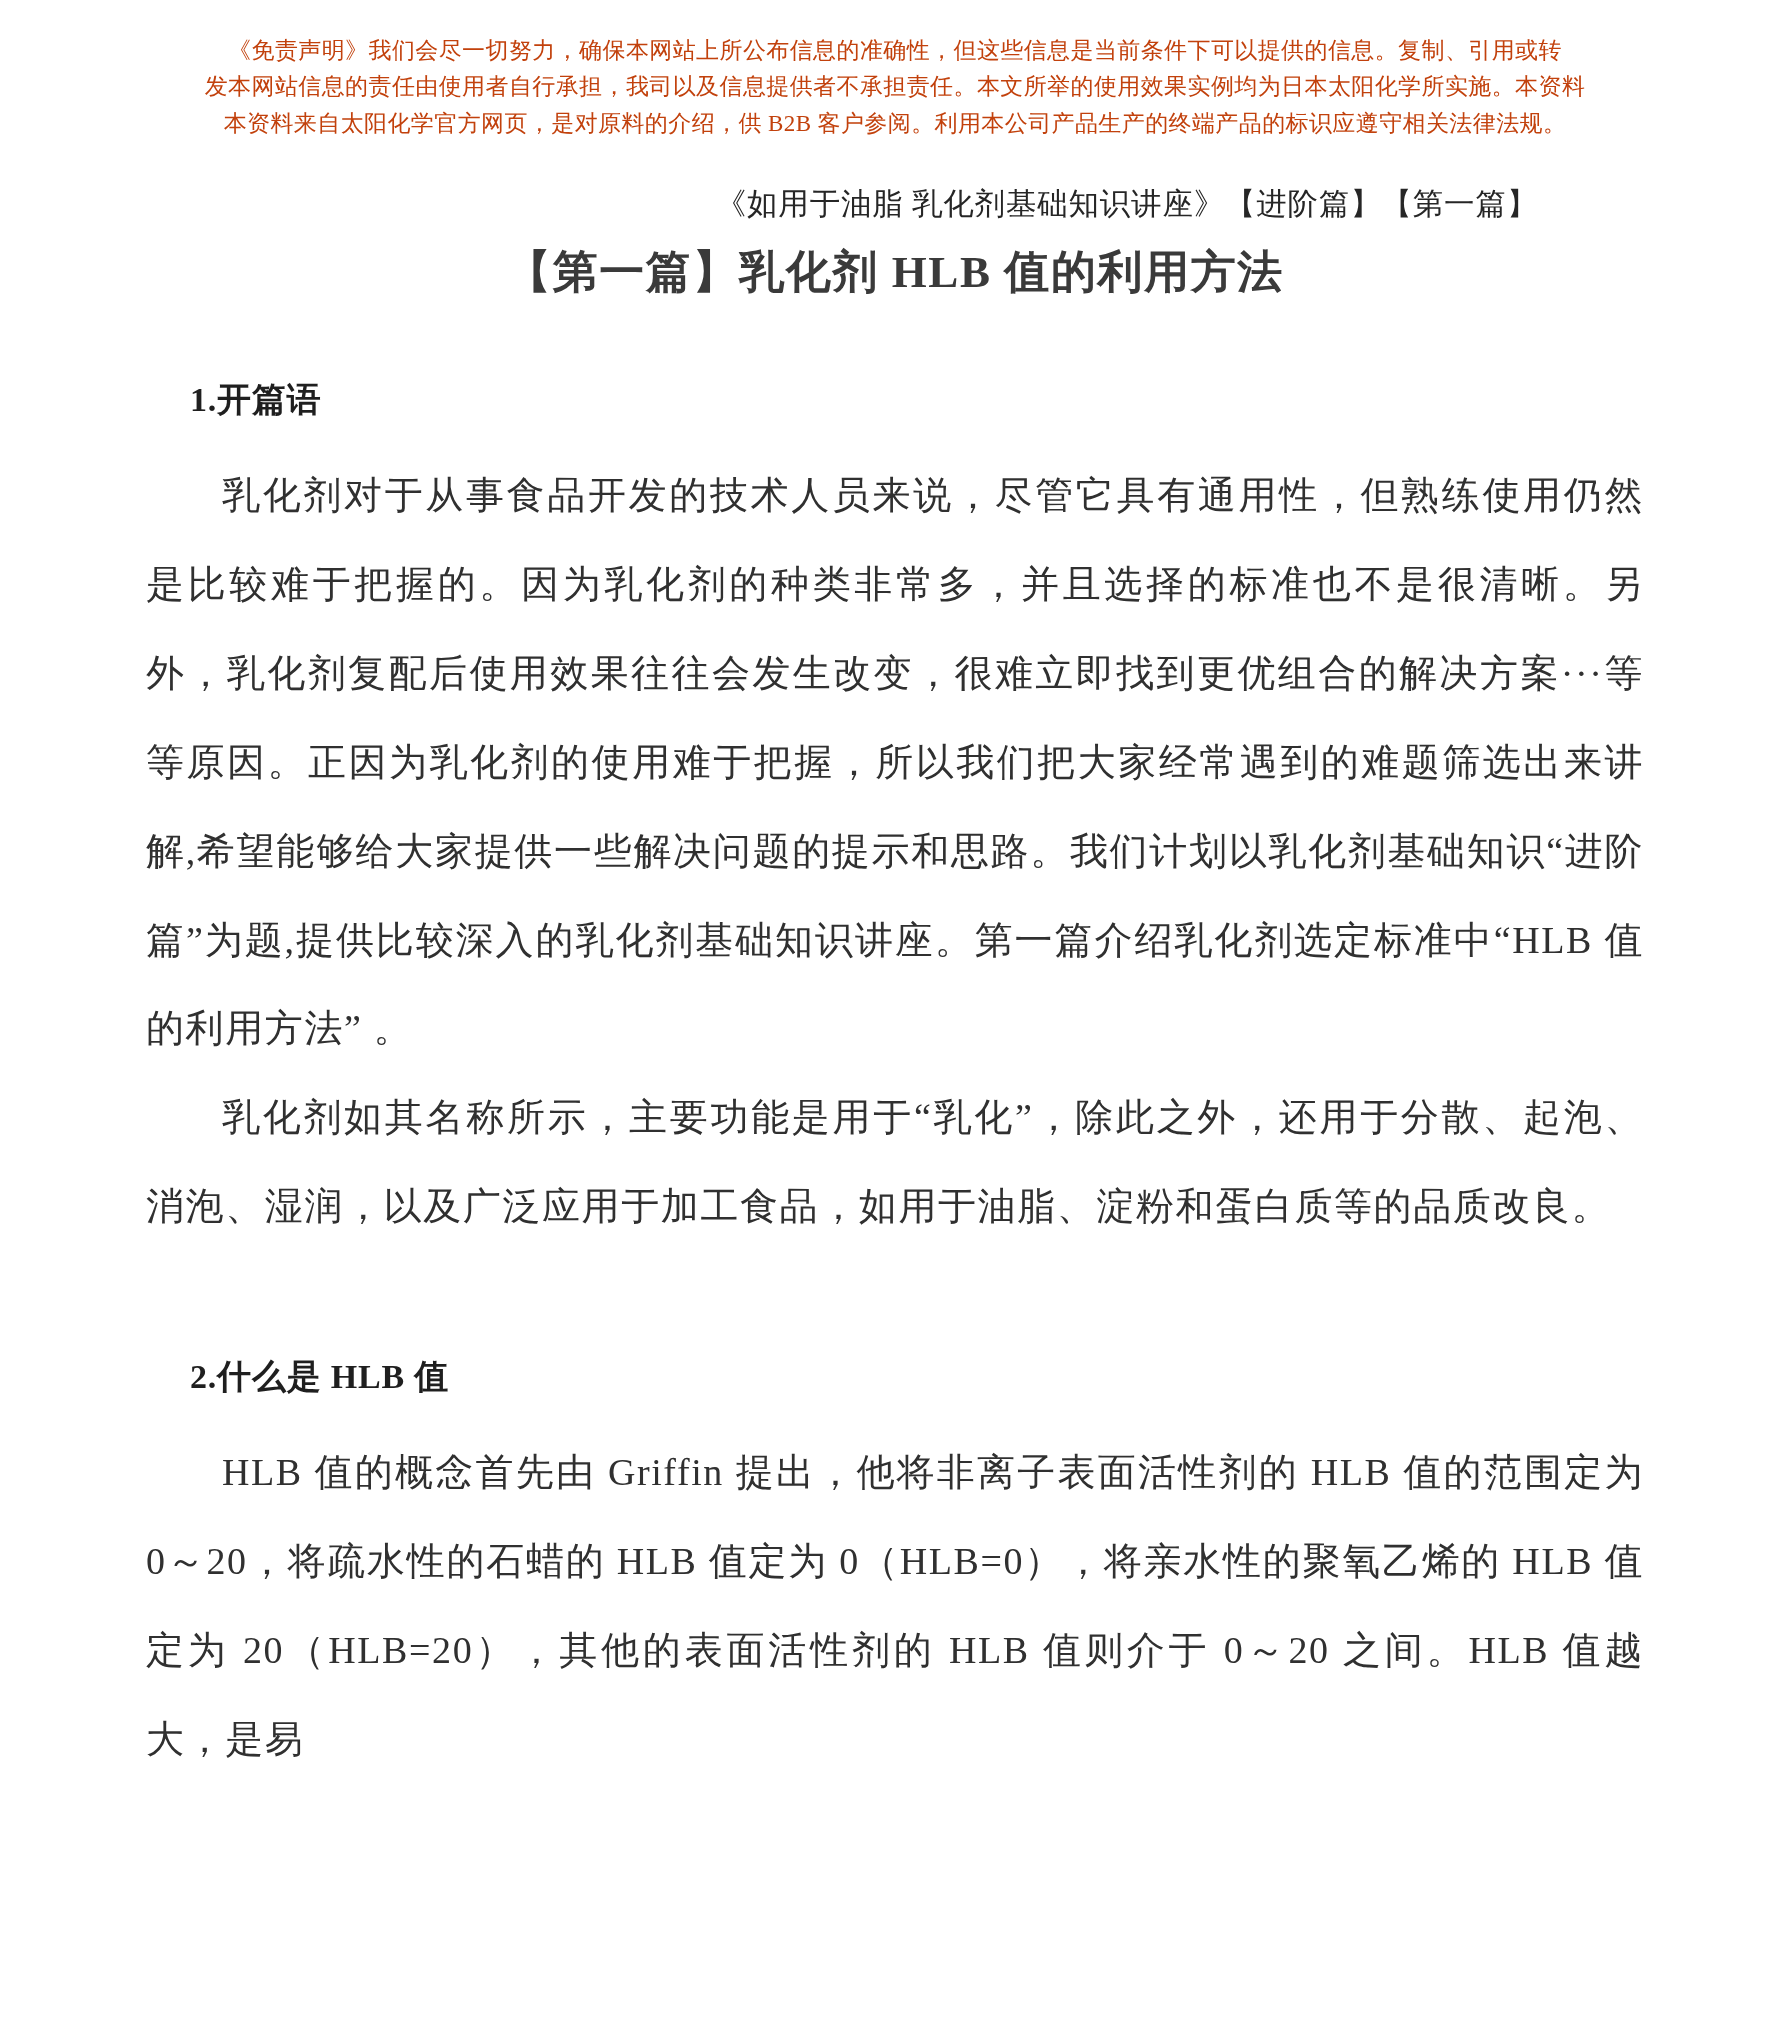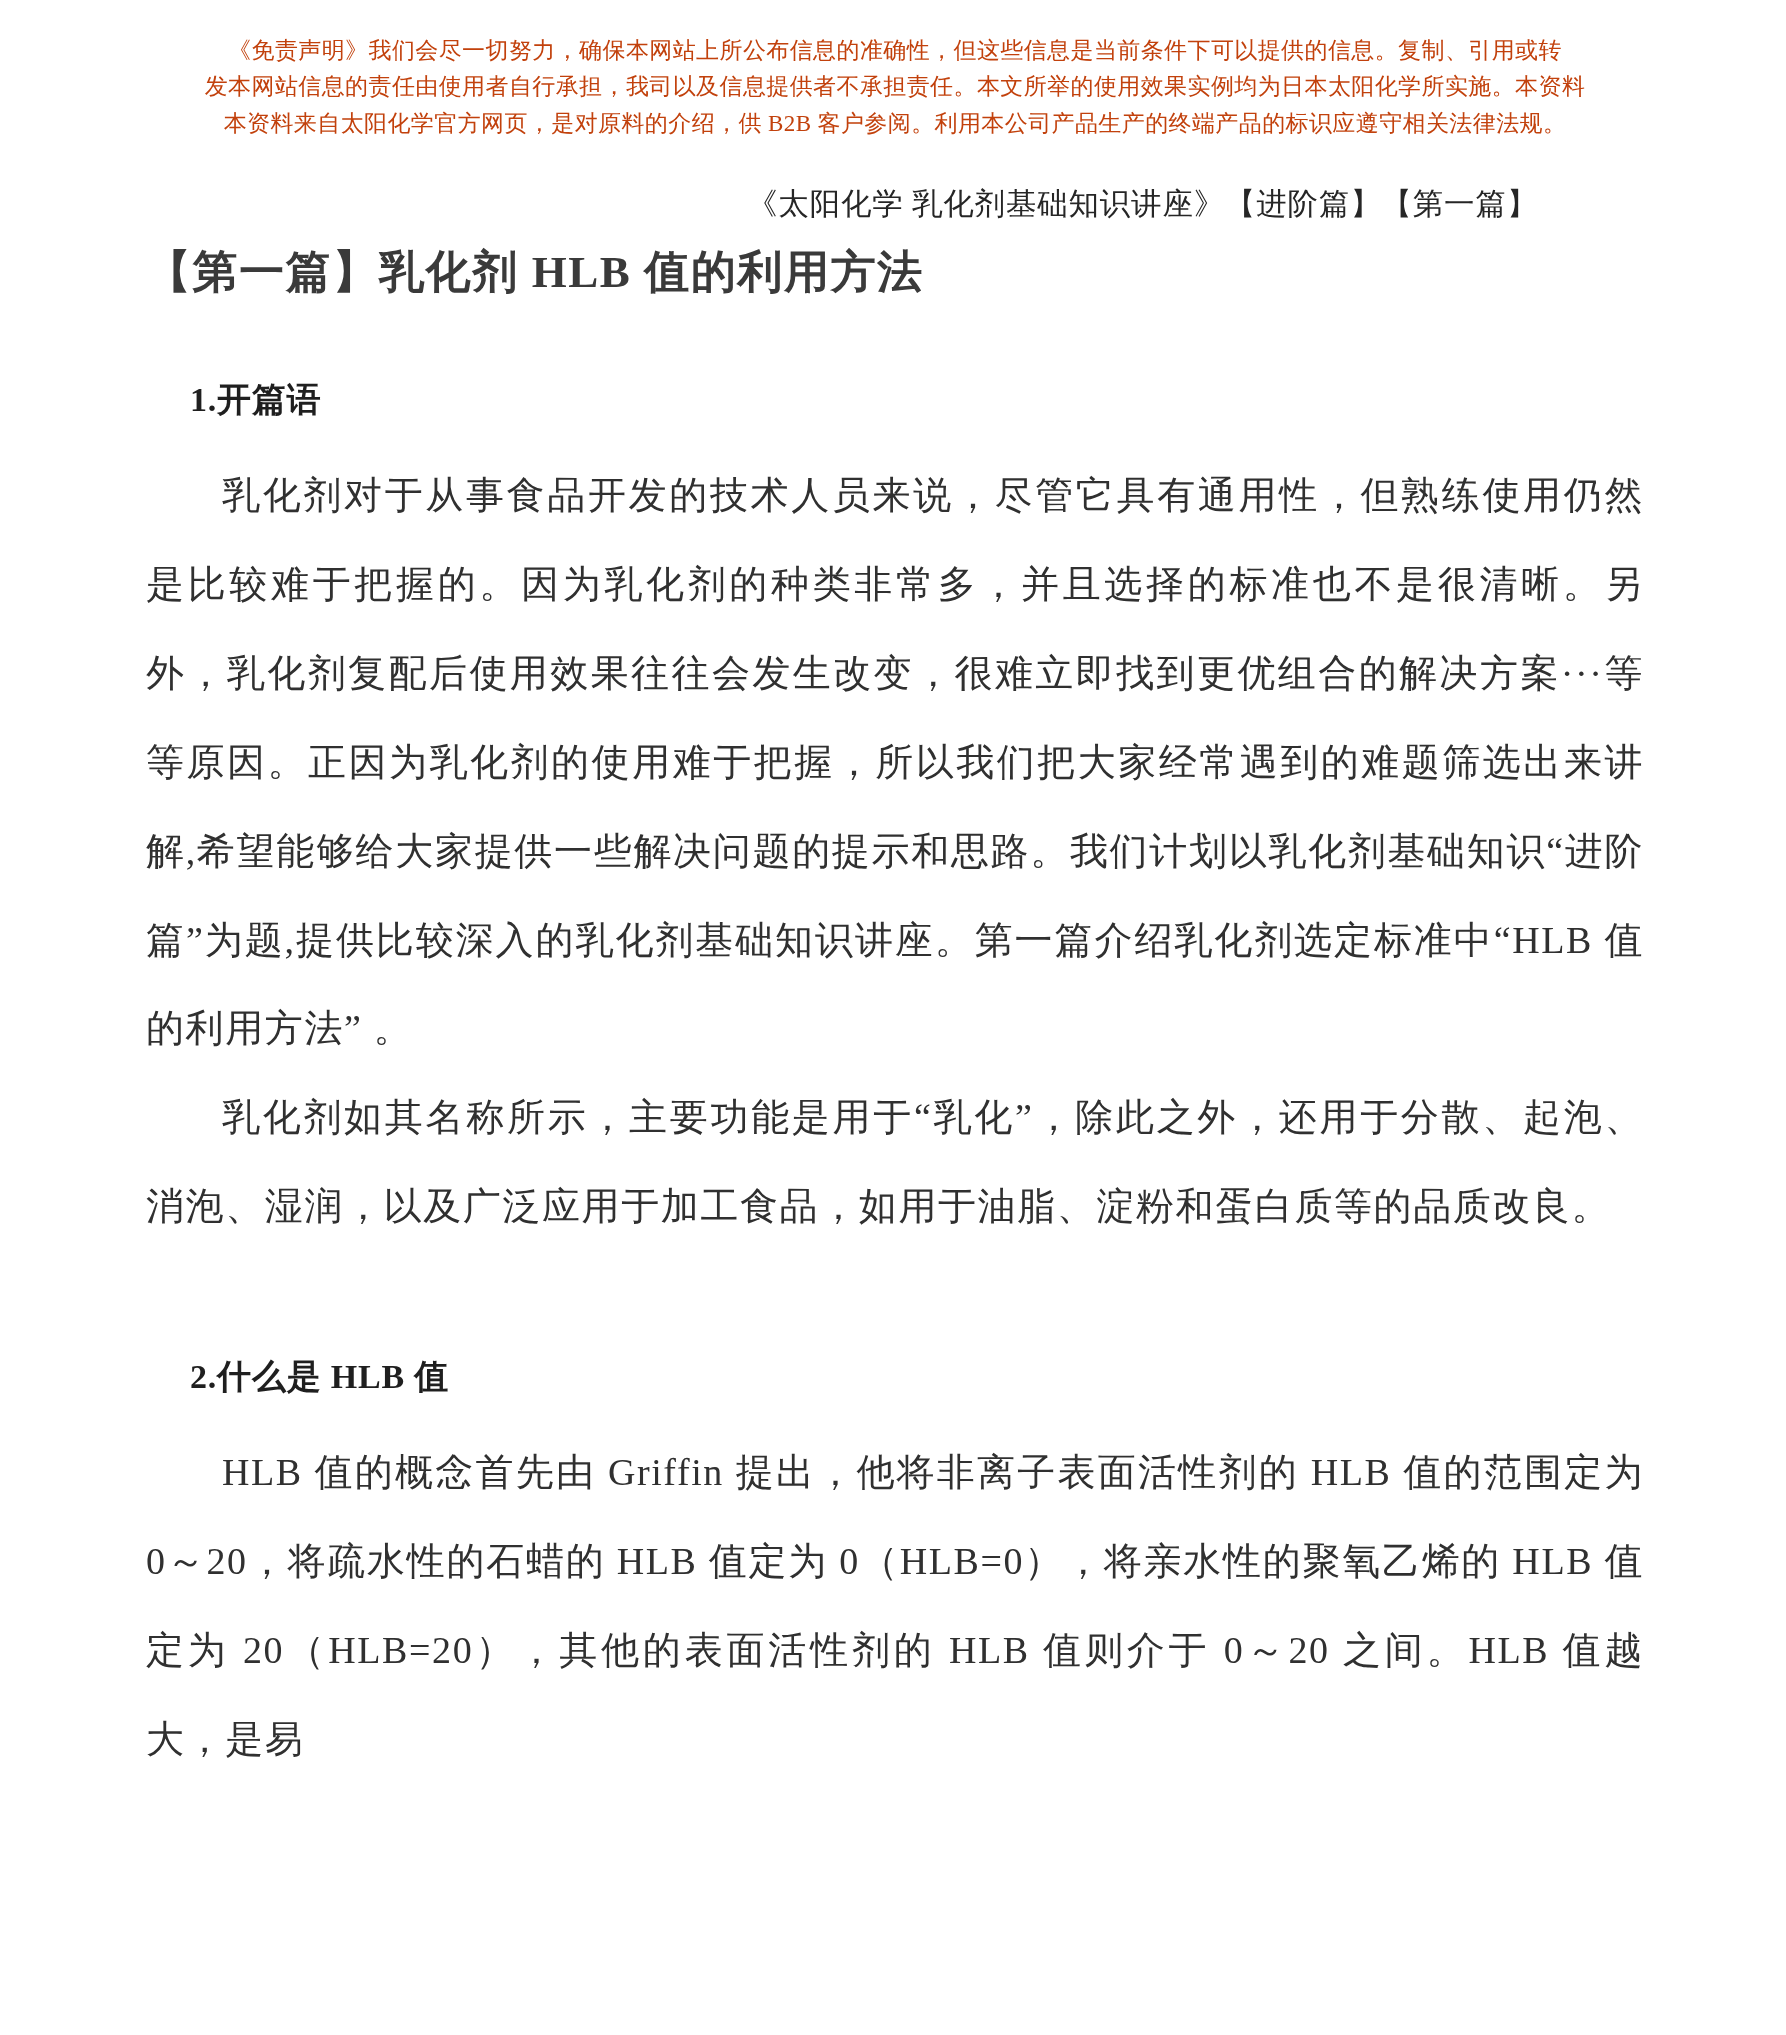--- a/index.html
+++ b/index.html
@@ -22,21 +22,21 @@
   .series-subtitle {
     margin-top: 42px;
     text-align: right;
     padding-right: 106px;
     font-size: 30.5px;
     color: #262626;
     letter-spacing: 0.8px;
   }
   .doc-title {
     margin-top: 17px;
-    text-align: left;
+    text-align: center;
     font-size: 45px;
     font-weight: bold;
     color: #3a3a3a;
     letter-spacing: 1.6px;
   }
   .section-heading {
     font-size: 34px;
     font-weight: bold;
     color: #1f1f1f;
     padding-left: 44px;
@@ -58,21 +58,21 @@
 </style>
 </head>
 <body>
 
 <div class="disclaimer">
   <div>《免责声明》我们会尽一切努力，确保本网站上所公布信息的准确性，但这些信息是当前条件下可以提供的信息。复制、引用或转</div>
   <div>发本网站信息的责任由使用者自行承担，我司以及信息提供者不承担责任。本文所举的使用效果实例均为日本太阳化学所实施。本资料</div>
   <div>本资料来自太阳化学官方网页，是对原料的介绍，供 B2B 客户参阅。利用本公司产品生产的终端产品的标识应遵守相关法律法规。</div>
 </div>
 
-<div class="series-subtitle">《太阳化学 乳化剂基础知识讲座》【进阶篇】【第一篇】</div>
+<div class="series-subtitle">《如用于油脂 乳化剂基础知识讲座》【进阶篇】【第一篇】</div>
 
 <h1 class="doc-title">【第一篇】乳化剂 HLB 值的利用方法</h1>
 
 <section class="section-1">
   <h2 class="section-heading">1.开篇语</h2>
   <p class="body-para">乳化剂对于从事食品开发的技术人员来说，尽管它具有通用性，但熟练使用仍然是比较难于把握的。因为乳化剂的种类非常多，并且选择的标准也不是很清晰。另外，乳化剂复配后使用效果往往会发生改变，很难立即找到更优组合的解决方案···等等原因。正因为乳化剂的使用难于把握，所以我们把大家经常遇到的难题筛选出来讲解,希望能够给大家提供一些解决问题的提示和思路。我们计划以乳化剂基础知识“进阶篇”为题,提供比较深入的乳化剂基础知识讲座。第一篇介绍乳化剂选定标准中“HLB 值的利用方法” 。</p>
   <p class="body-para">乳化剂如其名称所示，主要功能是用于“乳化”，除此之外，还用于分散、起泡、消泡、湿润，以及广泛应用于加工食品，如用于油脂、淀粉和蛋白质等的品质改良。</p>
 </section>
 
 <section class="section-2">

